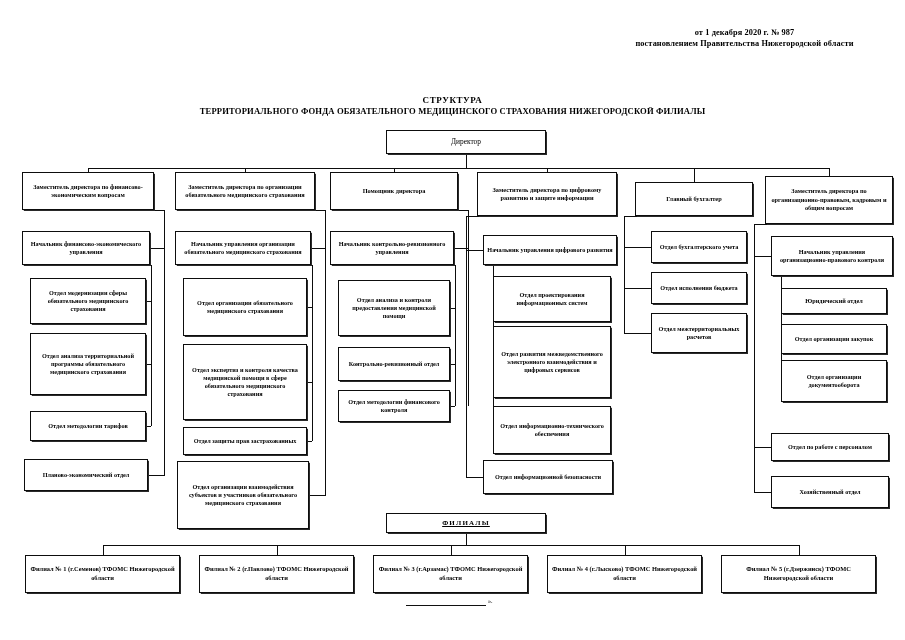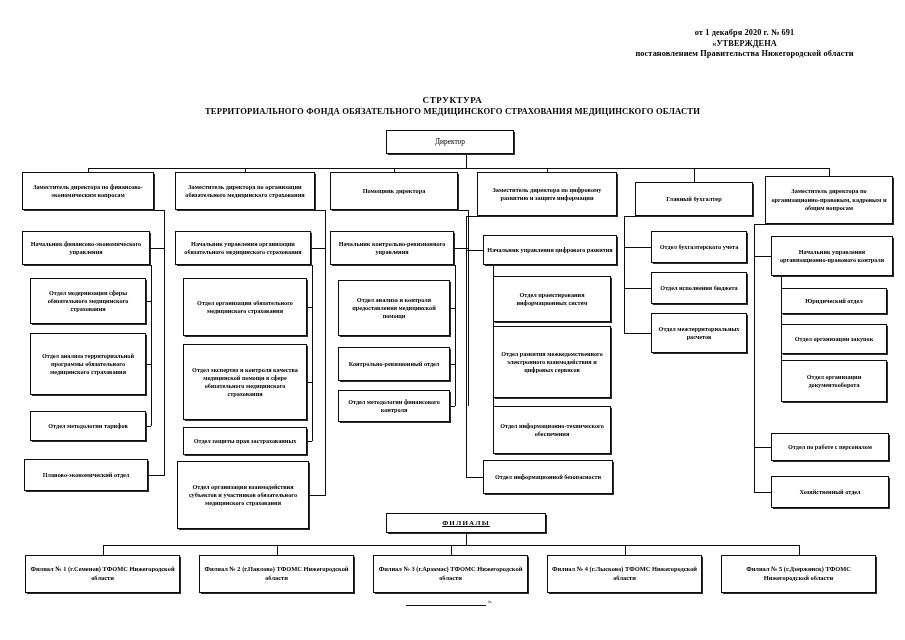--- a/index.html
+++ b/index.html
@@ -46,21 +46,21 @@
     display:block;
     width:100%;
     font-size:6.2px;
     line-height:8.2px;
     letter-spacing:0px;
   }
   .b-bold .tx{font-weight:bold;}
   
   .sh{box-shadow:1.4px 1.4px 0 -0.4px #2a2a2a;}
 
-  #director{ left:386px; top:130px; width:128px; height:24px; }
+  #director{ left:386px; top:130px; width:160px; height:24px; }
   #director .tx{font-size:7.4px;font-weight:normal;}
 
   #filialy{ left:386px; top:513px; width:160px; height:20px; }
   #filialy .tx{font-size:7px;font-weight:bold;letter-spacing:1.2px;text-decoration:underline;}
 
   .lvl1 .tx{font-size:6.3px;line-height:8.4px;font-weight:bold;}
   .branch .tx{font-size:6.4px;line-height:8.6px;font-weight:bold;}
 
   
   .ln{position:absolute;background:#0d0d0d;z-index:1;}
@@ -70,28 +70,27 @@
   
   #footrule{position:absolute;left:406px;top:605px;width:80px;height:1px;background:#111;}
   #footnote{position:absolute;left:488px;top:598px;font-size:6px;}
 </style>
 </head>
 <body>
 
 <div id="root">
 
   <div class="hdr" id="appendix">
-    <div>от 1 декабря 2020 г. № 691</div>
-    <div>«УТВЕРЖДЕНА</div>
+    <div>от 1 декабря 2020 г. № 987</div>
     <div>постановлением Правительства Нижегородской области</div>
   </div>
 
   <div class="hdr" id="struct-title">
     <div class="t1">СТРУКТУРА</div>
-    <div class="t2">ТЕРРИТОРИАЛЬНОГО ФОНДА ОБЯЗАТЕЛЬНОГО МЕДИЦИНСКОГО СТРАХОВАНИЯ МЕДИЦИНСКОГО ОБЛАСТИ</div>
+    <div class="t2">ТЕРРИТОРИАЛЬНОГО ФОНДА ОБЯЗАТЕЛЬНОГО МЕДИЦИНСКОГО СТРАХОВАНИЯ НИЖЕГОРОДСКОЙ ФИЛИАЛЫ</div>
   </div>
 
   <div class="box sh" id="director">
     <span class="tx">Директор</span>
   </div>
 
   <div class="box sh" id="filialy">
     <span class="tx">ФИЛИАЛЫ</span>
   </div>
 

